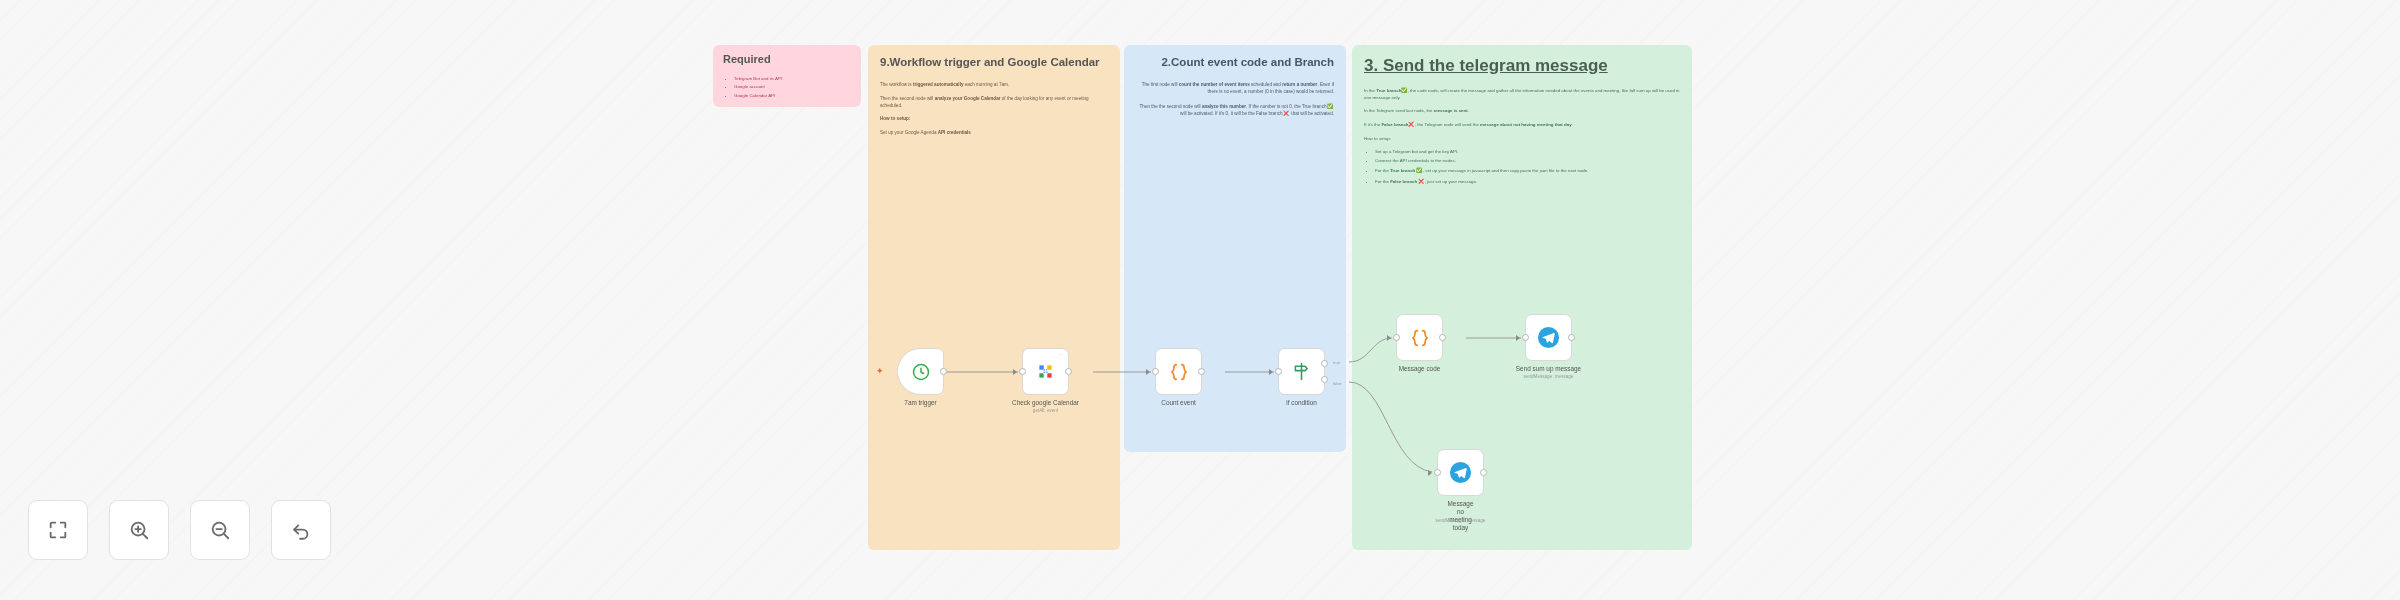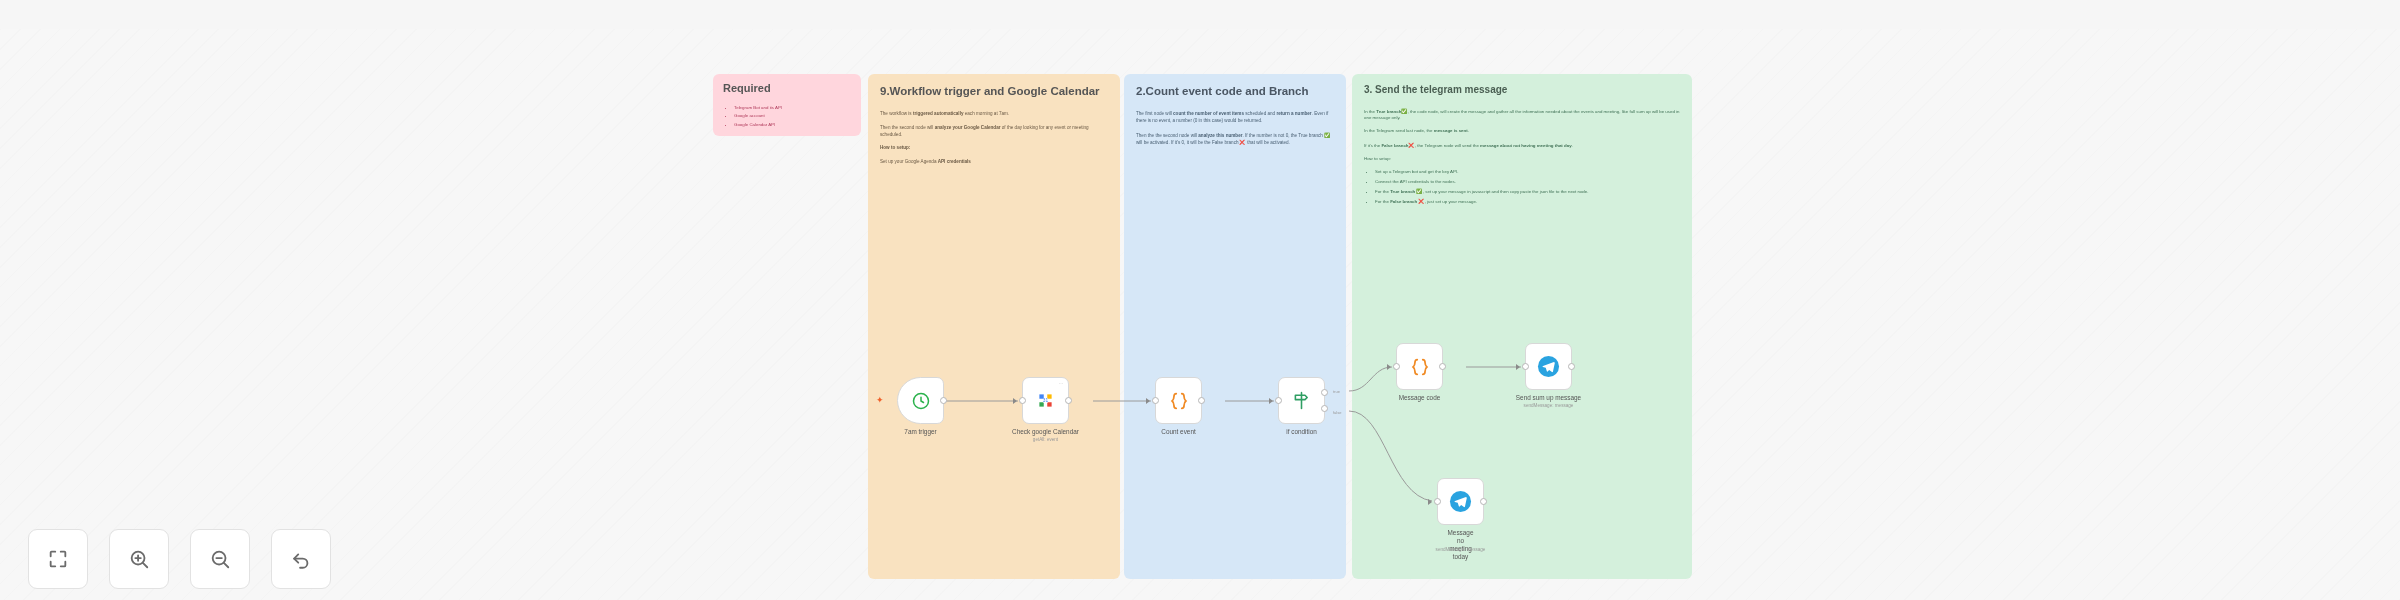--- a/index.html
+++ b/index.html
@@ -9,21 +9,20 @@
     font-family:"Liberation Sans", sans-serif;
     position:relative;
   }
   
   #canvas{
     position:absolute;inset:0;
     background-color:#f7f7f7;
     background-image:repeating-linear-gradient(135deg,
        rgba(0,0,0,0.012) 0px, rgba(0,0,0,0.012) 1px,
        rgba(0,0,0,0) 1px, rgba(0,0,0,0) 14px);
-    margin-top:29px;
   }
 
   
   .panel{position:absolute;border-radius:6px;box-sizing:border-box;overflow:hidden;}
   .panel .ptitle{
     font-weight:bold;line-height:1.25;
     margin:0;
   }
   .panel .pbody{line-height:1.45;}
   .panel .pbody p{margin:0 0 7px 0;}
@@ -40,31 +39,31 @@
   #panel-required li{margin-bottom:2.5px;}
 
   #panel-1{
     left:868px;top:45px;width:252px;height:505px;
     background:#f9e2c0;padding:10px 12px;
   }
   #panel-1 .ptitle{font-size:11.5px;color:#555;margin-bottom:13px;}
   #panel-1 .pbody{font-size:4.6px;color:#6b5a45;}
 
   #panel-2{
-    left:1124px;top:45px;width:222px;height:505px;
-    background:#d6e7f7;padding:10px 12px;
+    left:1124px;top:45px;width:222px;height:407px;
+    background:#d6e7f7;padding:10px 12px;text-align:right;
   }
   #panel-2 .ptitle{font-size:11.5px;color:#4a5663;margin-bottom:13px;}
   #panel-2 .pbody{font-size:4.6px;color:#4a6074;}
 
   #panel-3{
     left:1352px;top:45px;width:340px;height:505px;
     background:#d4f0dc;padding:10px 12px;
   }
-  #panel-3 .ptitle{font-size:10px;color:#4a5e52;margin-bottom:11px;}
+  #panel-3 .ptitle{font-size:17px;color:#4a5e52;margin-bottom:11px;text-decoration:underline;}
   #panel-3 .pbody{font-size:4.4px;color:#3f7055;}
 
   .emoji-ok{color:#2bb24c;font-size:5px;}
   .emoji-no{color:#d93025;font-size:5px;}
 
   
   .node{position:absolute;}
   .nbox{
     width:47px;height:47px;background:#fff;
     border:1.1px solid #d8d8d8;border-radius:7px;

